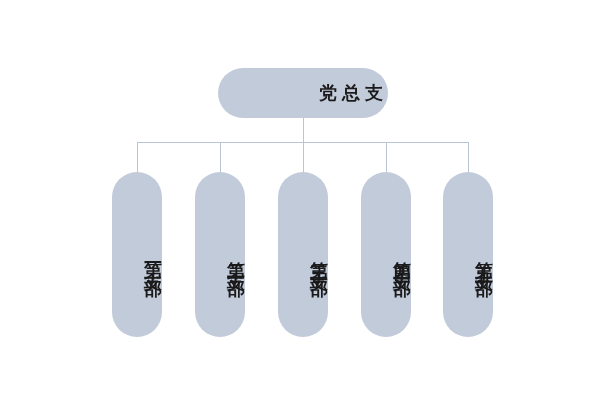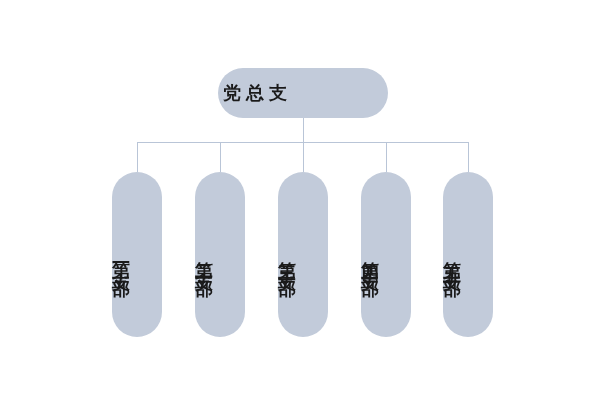--- a/index.html
+++ b/index.html
@@ -19,21 +19,21 @@
     position: relative;
     width: 605px;
     height: 410px;
     background: var(--background);
   }
   .node {
     position: absolute;
     background: var(--node-fill);
     display: flex;
     align-items: center;
-    justify-content: flex-start;
+    justify-content: flex-end;
     color: var(--text);
   }
   .root {
     left: 218px;
     top: 68px;
     width: 170px;
     height: 50px;
     border-radius: 25px;
   }
   .root-label {

